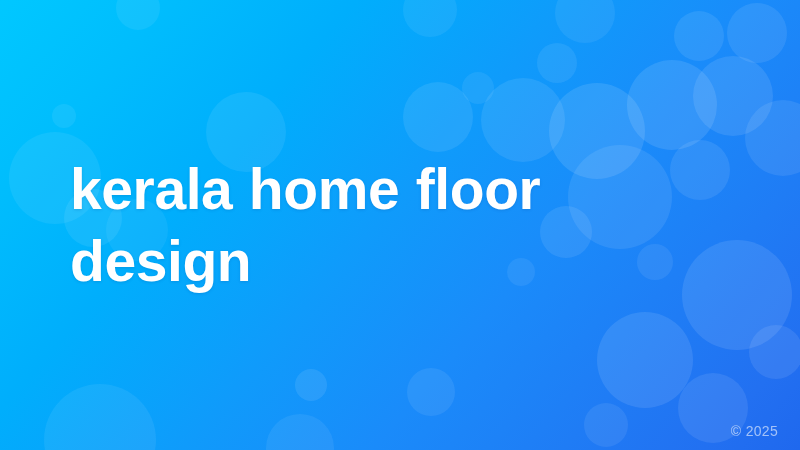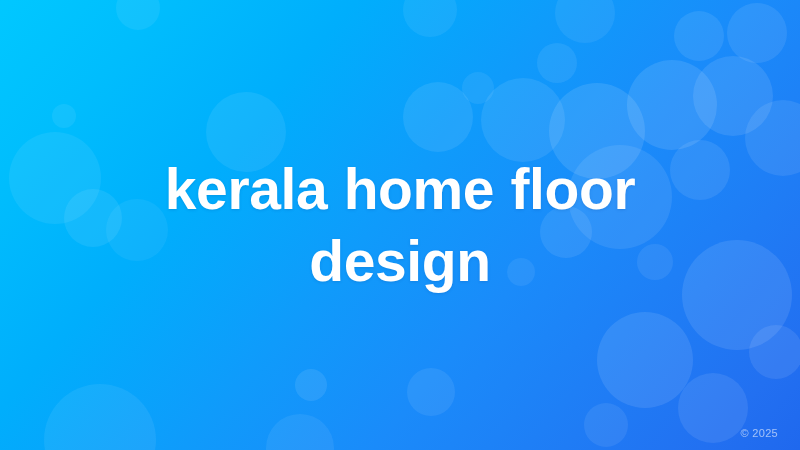--- a/index.html
+++ b/index.html
@@ -51,37 +51,36 @@
     display: flex;
     align-items: center;
     justify-content: center;
     padding: 0 70px;
     box-sizing: border-box;
   }
 
   #title {
     margin: 0;
     width: 100%;
-    text-align: center;
     color: #ffffff;
     font-size: 57px;
     font-weight: bold;
     line-height: 1.27;
     letter-spacing: -0.4px;
     text-shadow: 0 1px 3px rgba(0, 60, 140, 0.18);
     word-spacing: 1px;
   }
 
   
   #copyright {
     position: absolute;
     right: 22px;
     bottom: 11px;
     color: rgba(255, 255, 255, 0.58);
-    font-size: 11px;
+    font-size: 14px;
     font-weight: normal;
     letter-spacing: 0.3px;
     white-space: nowrap;
   }
 </style>
 </head>
 <body>
 
 <div id="card">
 

